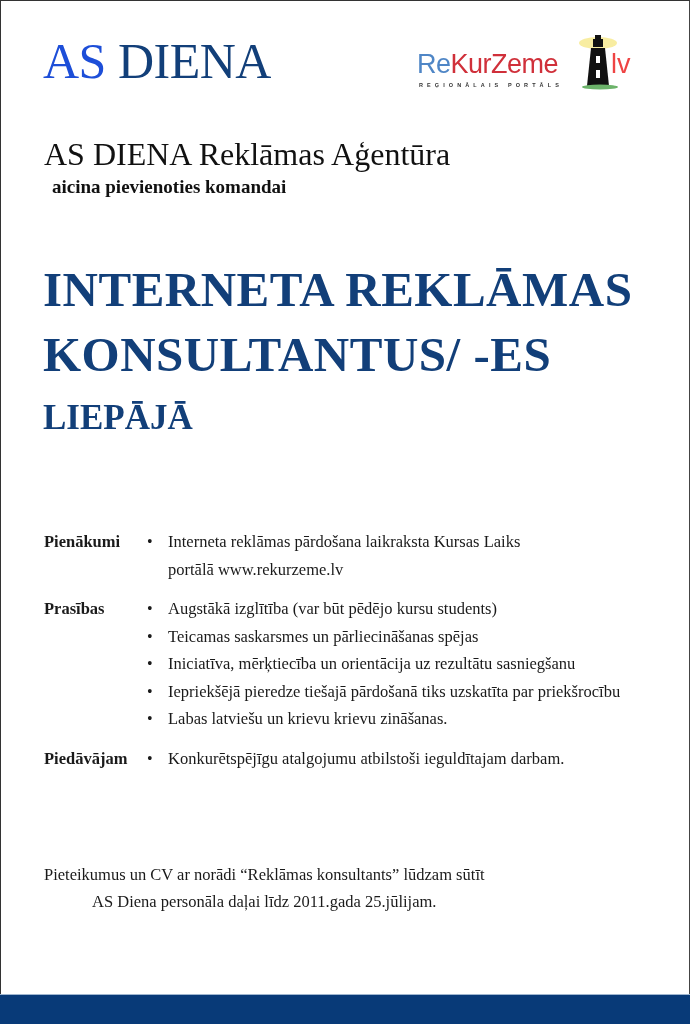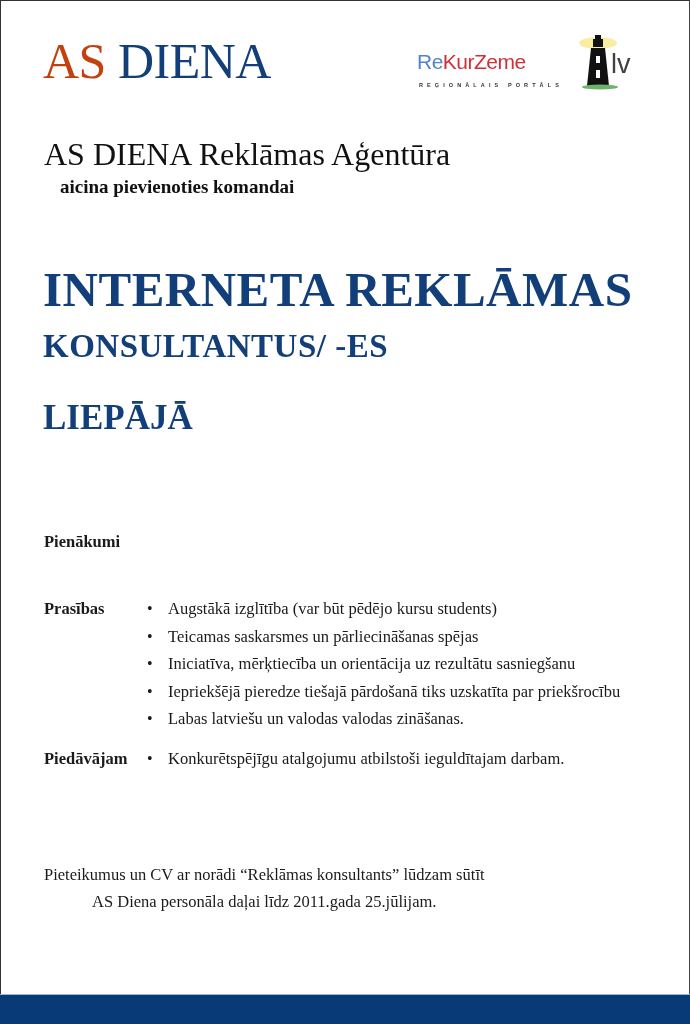--- a/index.html
+++ b/index.html
@@ -3,34 +3,34 @@
 <meta charset="utf-8">
 <style>
   html, body { margin:0; padding:0; }
   body { width:690px; height:1024px; background:#fff; position:relative; overflow:hidden;
          font-family:"Liberation Serif", "DejaVu Serif", serif; color:#1a1a1a; }
   .frame { position:absolute; left:0; top:0; width:688px; height:1022px;
            border:1px solid #333; border-right:2px solid #444; box-sizing:content-box; }
   .bottom-bar { position:absolute; left:0; right:0; top:994px; height:30px; background:#083a78;
                 border-top:1px solid #9fb6d0; }
   .logo-diena { position:absolute; left:43px; top:36px; font-size:50px; letter-spacing:-0.5px; line-height:1; }
-  .logo-diena .as { color:#c2410c; }
+  .logo-diena .as { color:#1d4ed8; }
   .logo-diena .diena { color:#123f79; }
   .logo-rk { position:absolute; left:417px; top:34px; width:225px; height:60px; }
-  .rk-text { position:absolute; left:0; top:17px; font-family:"Liberation Sans", sans-serif; font-size:21px; letter-spacing:-0.5px; line-height:1; }
+  .rk-text { position:absolute; left:0; top:17px; font-family:"Liberation Sans", sans-serif; font-size:27px; letter-spacing:-0.5px; line-height:1; }
   .rk-re { color:#4f86c6; }
   .rk-kur { color:#d0303a; }
-  .rk-lv { position:absolute; left:194px; top:17px; font-family:"Liberation Sans", sans-serif; font-size:27px; color:#404040; line-height:1; }
+  .rk-lv { position:absolute; left:194px; top:17px; font-family:"Liberation Sans", sans-serif; font-size:27px; color:#ef4444; line-height:1; }
   .rk-sub { position:absolute; left:2px; top:48px; font-family:"Liberation Sans", sans-serif; font-size:5.5px; letter-spacing:4.1px; color:#333; font-weight:bold; }
   .lighthouse { position:absolute; left:161px; top:0px; width:40px; height:56px; }
   .agency { position:absolute; left:44px; top:138px; font-size:32px; color:#111; line-height:1; }
-  .invite { position:absolute; left:60px; top:177px; font-size:19px; font-weight:bold; color:#111; line-height:1; }
+  .invite { position:absolute; left:52px; top:177px; font-size:19px; font-weight:bold; color:#111; line-height:1; }
   .title { position:absolute; left:43px; color:#123f79; font-weight:bold; line-height:1; }
   .t1 { top:265px; font-size:49px; letter-spacing:0.5px; }
-  .t2 { top:330px; font-size:33px; letter-spacing:0.5px;text-align:center; }
+  .t2 { top:330px; font-size:49px; letter-spacing:0.5px;text-align:center; }
   .t3 { top:400px; font-size:35px; }
   .section { position:absolute; left:44px; width:640px; font-size:16.5px; line-height:27.5px; }
   .section .label { position:absolute; left:0; top:0; font-weight:bold; }
   .section ul { list-style:none; margin:0; padding:0 0 0 124px; }
   .section li { position:relative; padding-left:0; }
   .section li::before { content:"\2022"; position:absolute; left:-21px; top:0; font-size:16px; }
   .footer-text { position:absolute; left:44px; top:861px; font-size:16.5px; line-height:27px; }
   .footer-text div { white-space:nowrap;text-align:center; }
 </style>
 </head>
@@ -61,31 +61,32 @@
 <div class="agency">AS DIENA Reklāmas Aģentūra</div>
 <div class="invite">aicina pievienoties komandai</div>
 
 <div class="title t1">INTERNETA REKLĀMAS</div>
 <div class="title t2">KONSULTANTUS/ -ES</div>
 <div class="title t3">LIEPĀJĀ</div>
 
 <div class="section" style="top:528px;">
   <div class="label">Pienākumi</div>
   <ul>
+    <li style="width:400px;">Interneta reklāmas pārdošana laikraksta Kursas Laiks portālā www.rekurzeme.lv</li>
   </ul>
 </div>
 
 <div class="section" style="top:595px;">
   <div class="label">Prasības</div>
   <ul>
     <li>Augstākā izglītība (var būt pēdējo kursu students)</li>
     <li>Teicamas saskarsmes un pārliecināšanas spējas</li>
     <li>Iniciatīva, mērķtiecība un orientācija uz rezultātu sasniegšanu</li>
     <li style="white-space:nowrap;">Iepriekšējā pieredze tiešajā pārdošanā tiks uzskatīta par priekšrocību</li>
-    <li>Labas latviešu un valodas valodas zināšanas.</li>
+    <li>Labas latviešu un krievu krievu zināšanas.</li>
   </ul>
 </div>
 
 <div class="section" style="top:745px;">
   <div class="label">Piedāvājam</div>
   <ul>
     <li>Konkurētspējīgu atalgojumu atbilstoši ieguldītajam darbam.</li>
   </ul>
 </div>
 

